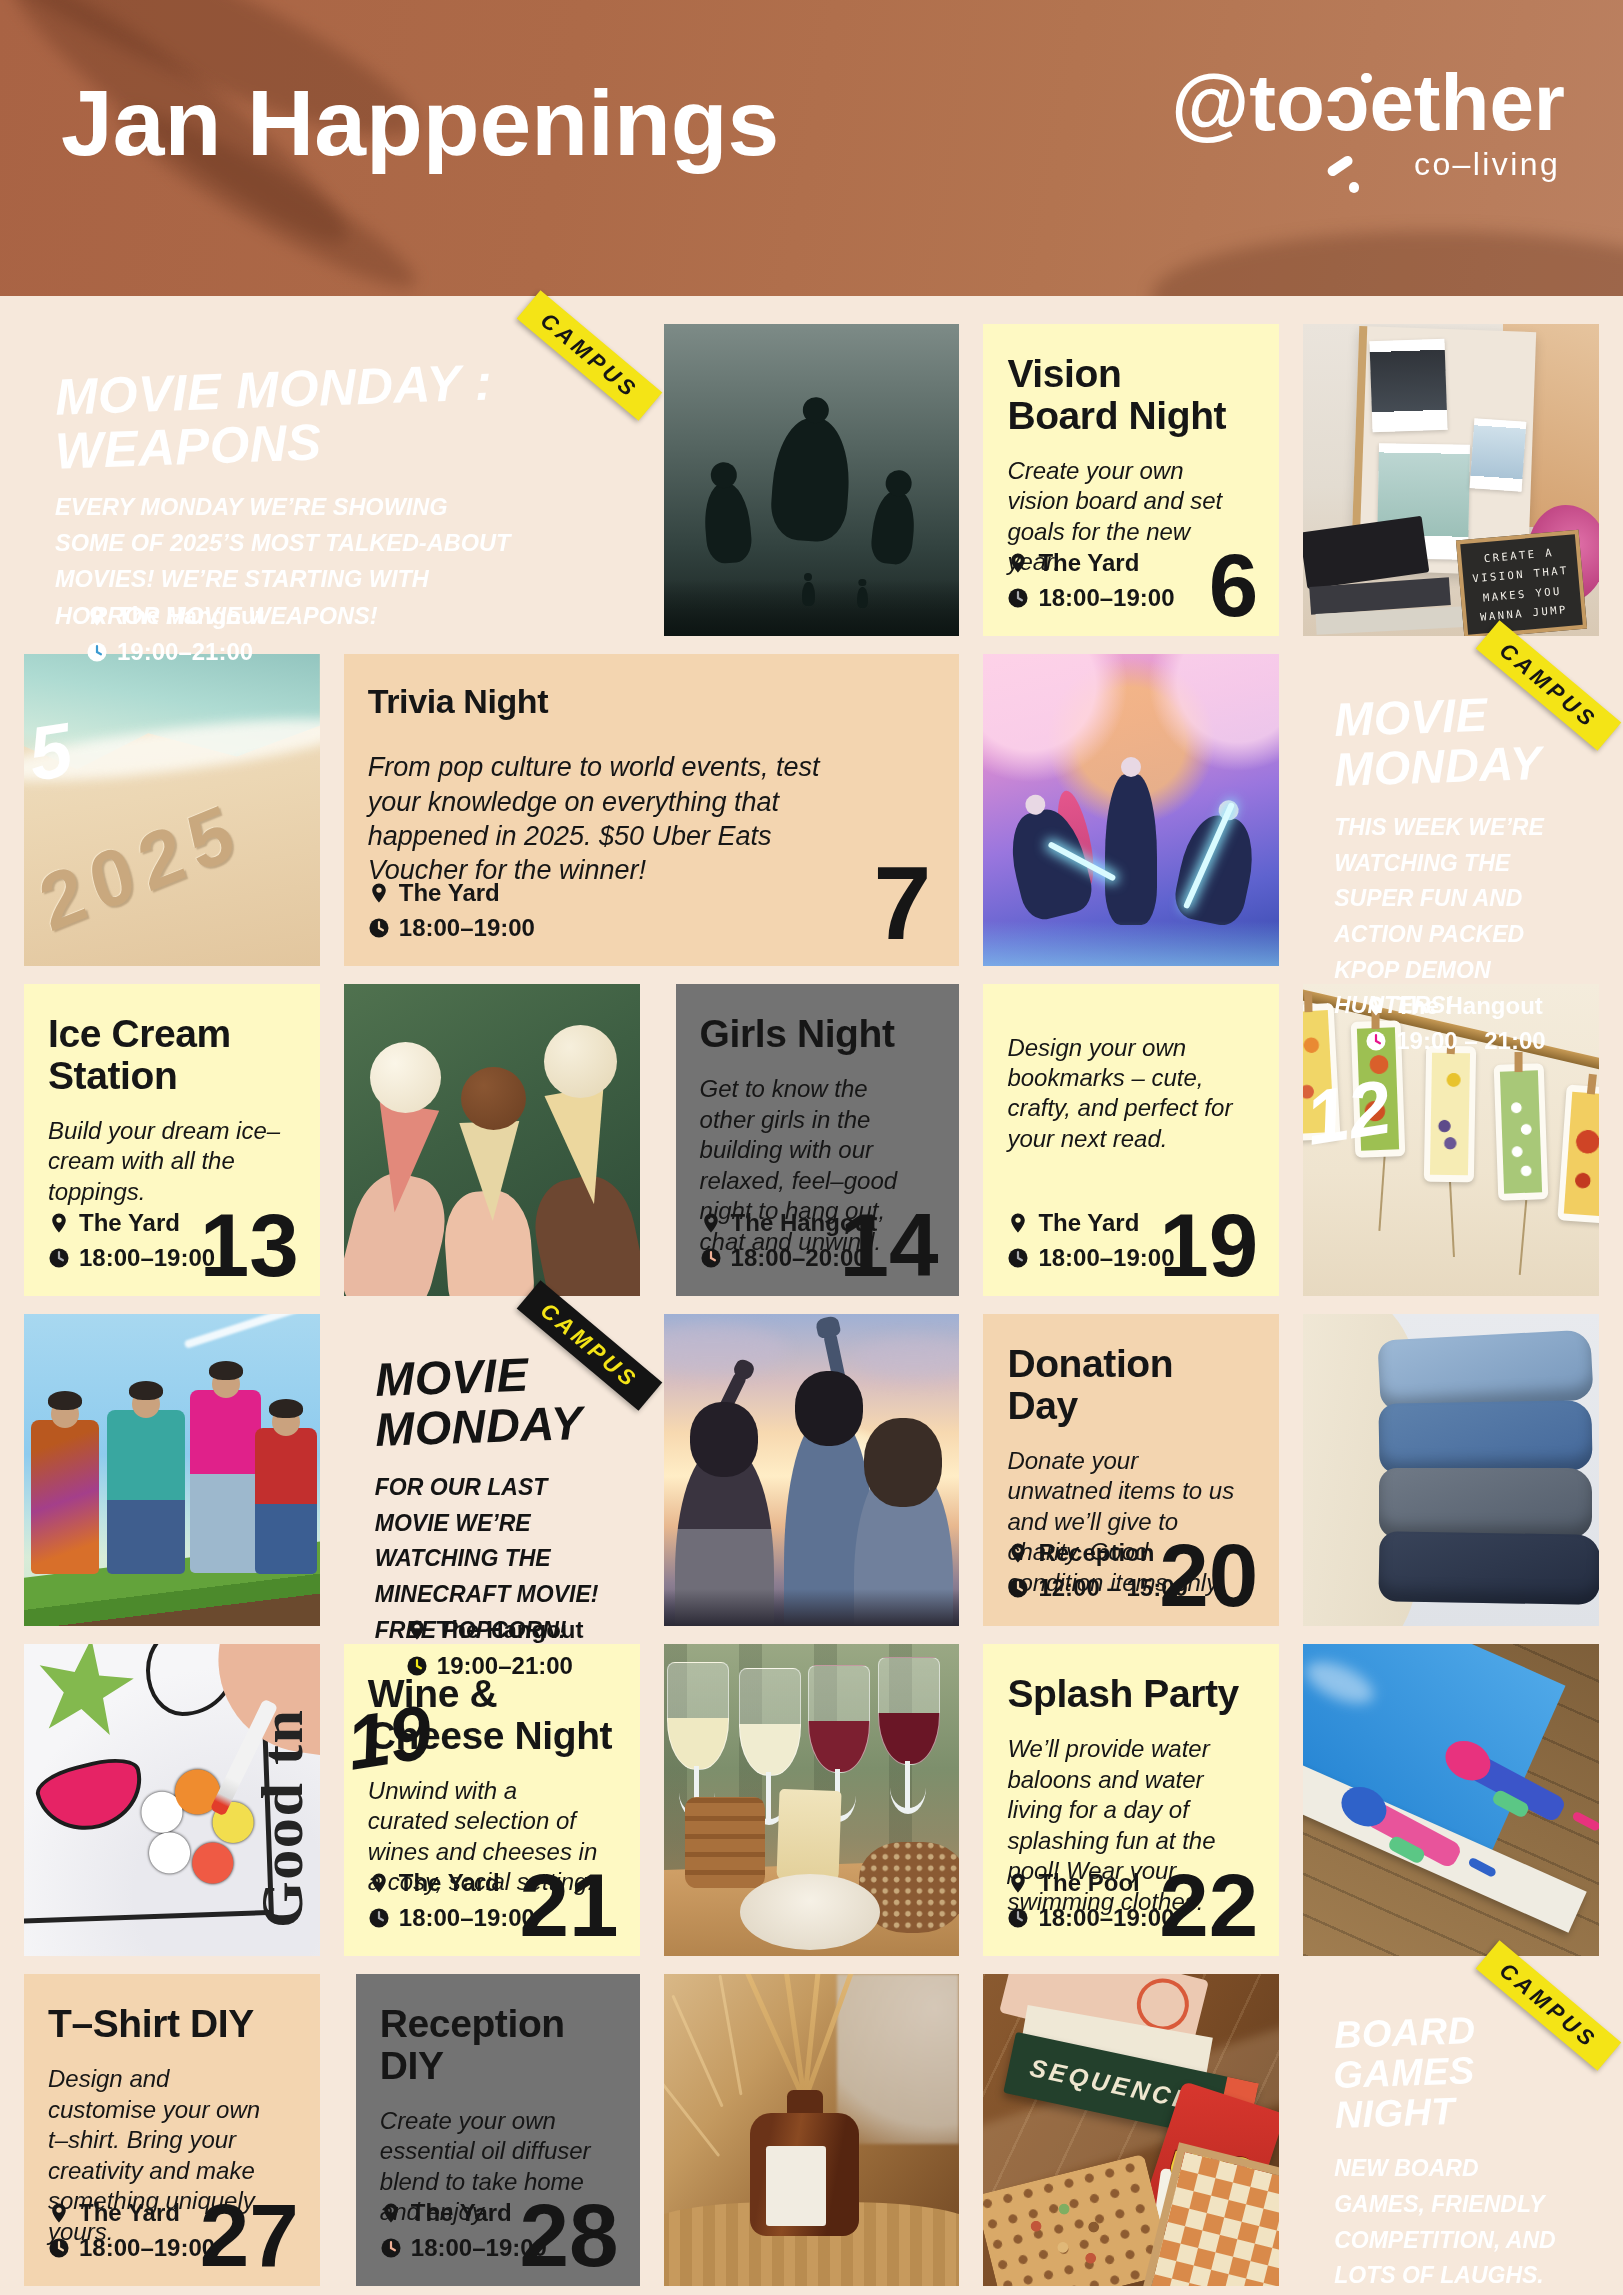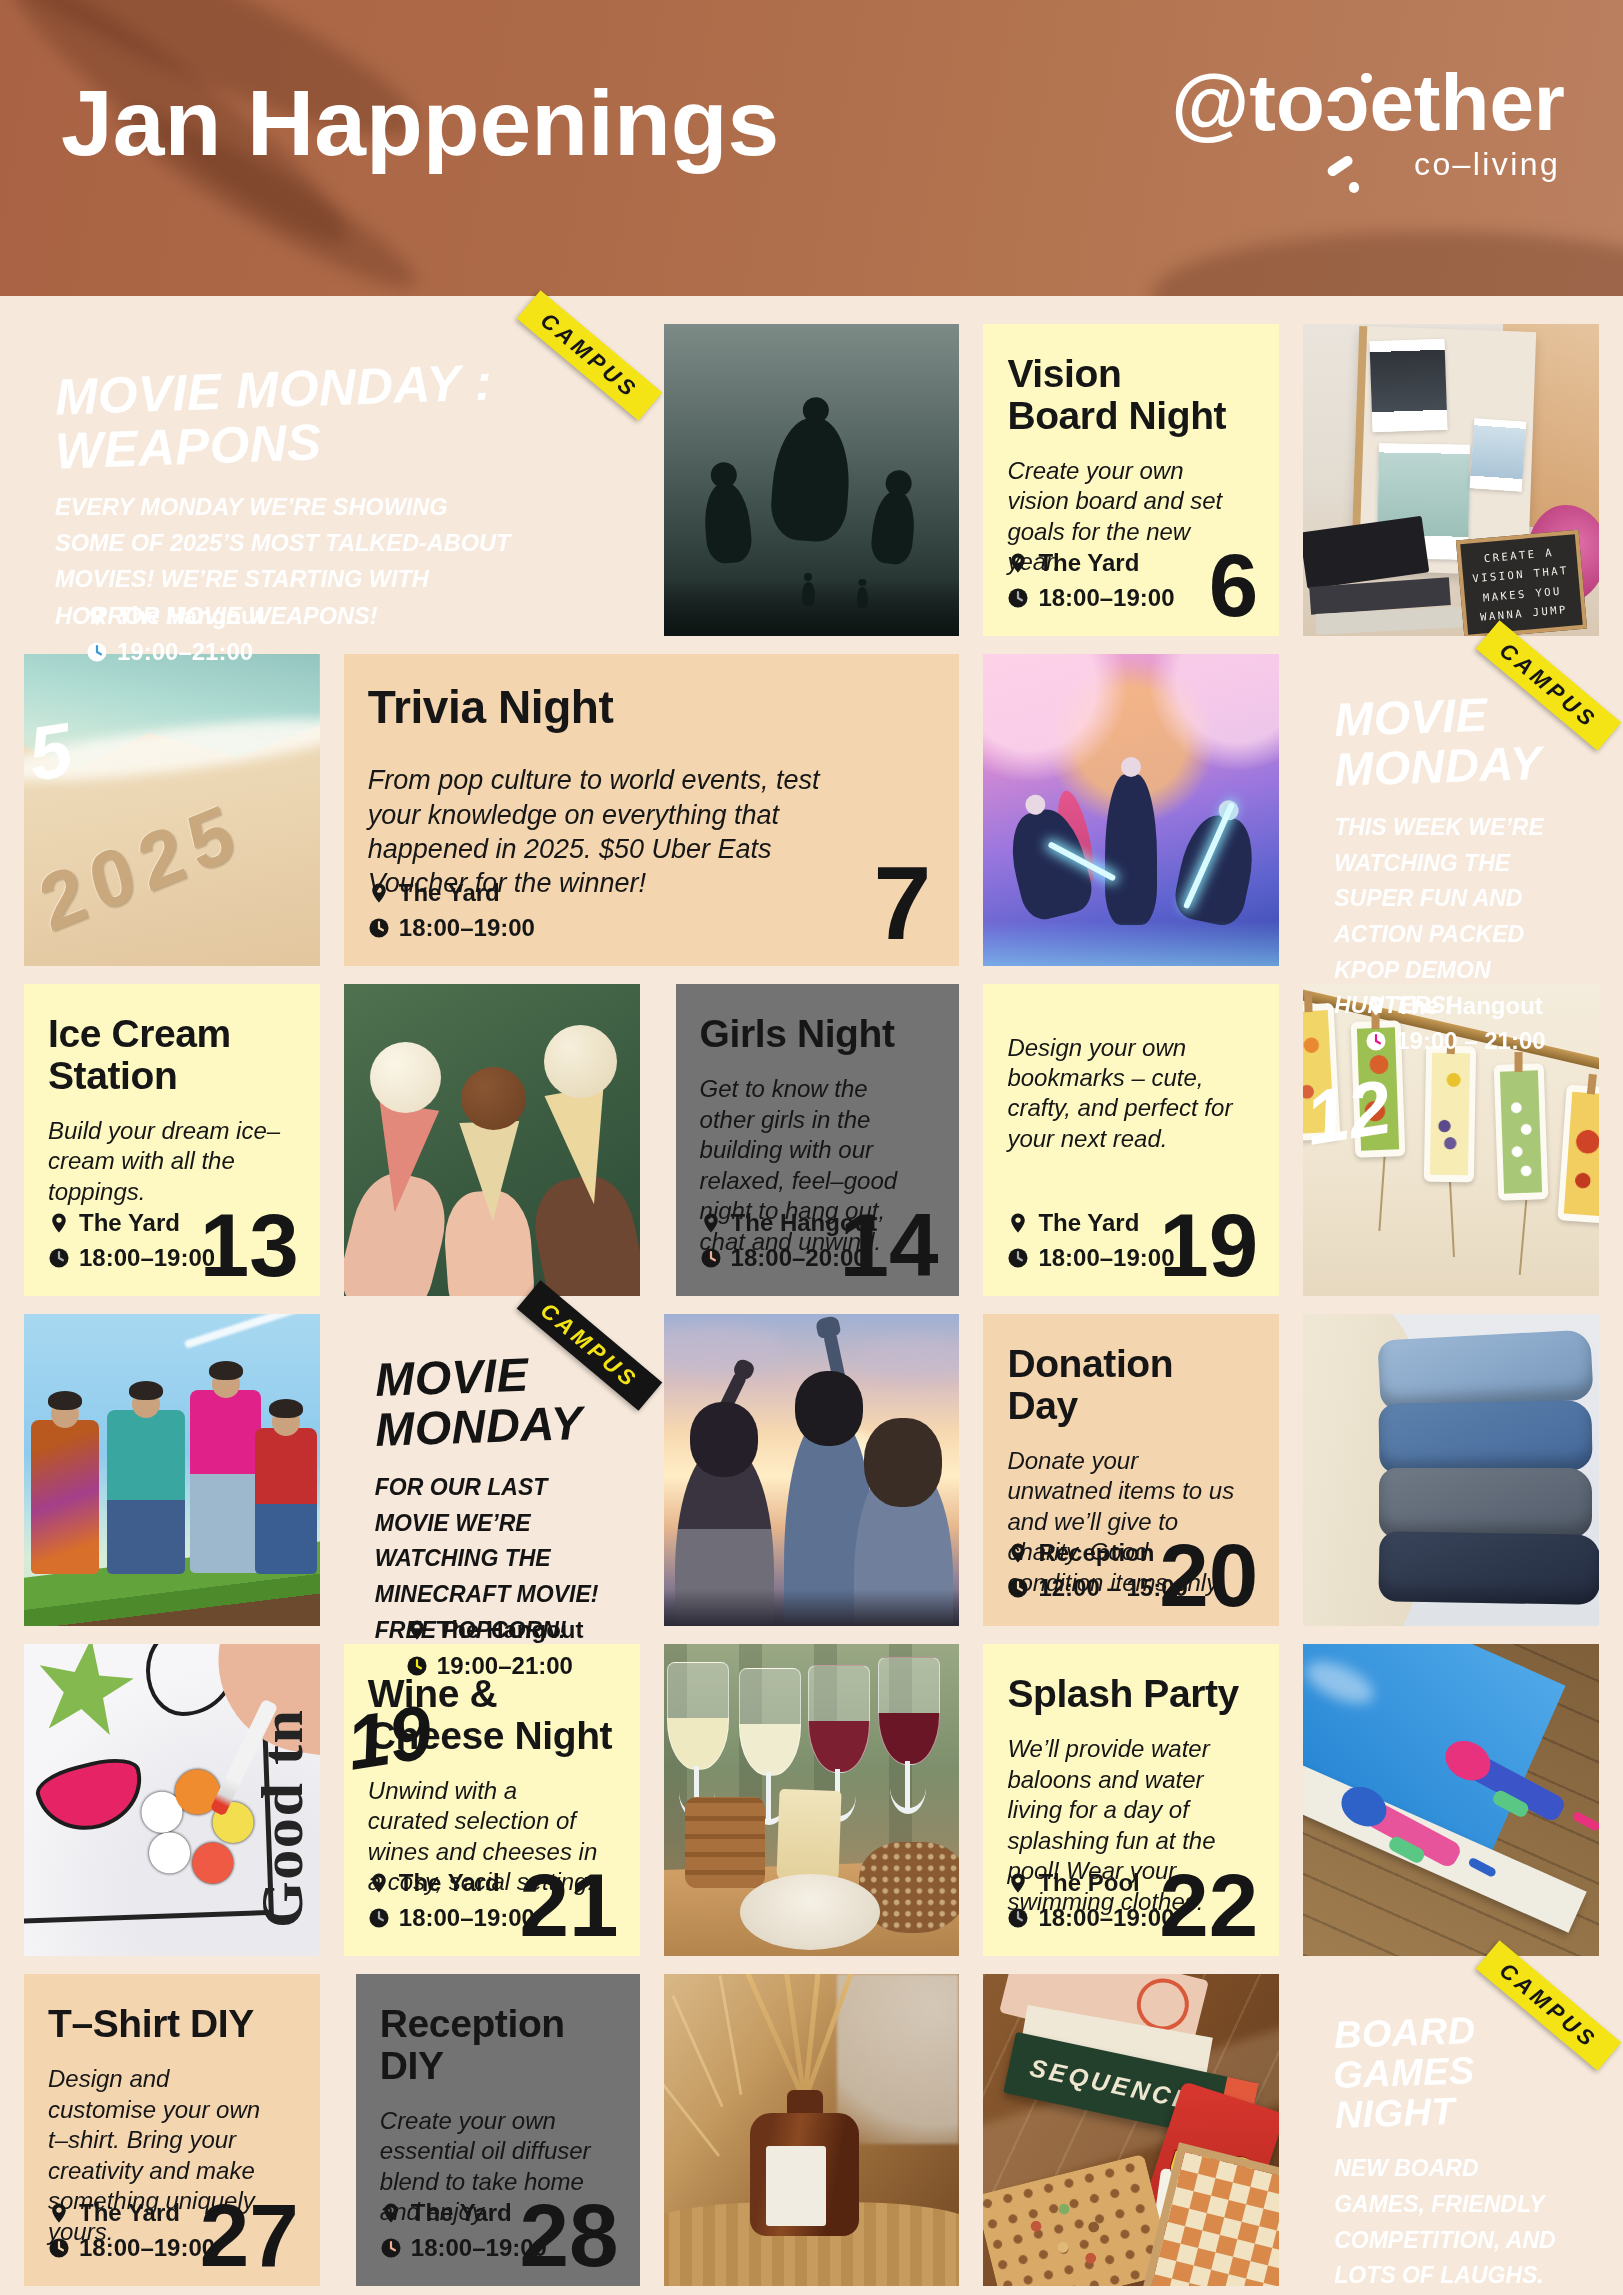--- a/index.html
+++ b/index.html
@@ -35,21 +35,21 @@
   .plain-salmon{background:#737373;margin-left:12px;--pc:#f0b096;}
   .ttl{margin:0;}
   .ttl span{display:block;font-size:39px;font-weight:700;line-height:1.07;letter-spacing:-0.4px;}
   .ttl span:empty{display:none;}
   .dsc{margin:19.5px 0 0;font-style:italic;font-size:24px;line-height:1.27;font-weight:400;max-width:95%;}
   .ftr{position:absolute;left:24px;bottom:24px;display:flex;flex-direction:column;gap:7.3px;}
   .mrow{display:flex;align-items:center;gap:9px;font-weight:700;font-size:24px;}
   .ic{width:22px;height:22px;flex:0 0 auto;}
   .clk .hands{stroke:var(--pc,#f3d5b0);stroke-width:2.4;fill:none;stroke-linecap:round;}
   .num{position:absolute;right:21px;bottom:6.5px;font-size:89px;font-weight:700;line-height:1;}
-  .span2.plain .ttl span{font-size:46px;}
+  .span2.plain .ttl span{font-size:34px;}
   .span2.plain .dsc{font-size:27px;margin-top:31px;max-width:84%;}
   .span2.plain .num{font-size:104px;bottom:11.4px;right:28px;}
 
   
   .brush{padding:37px 31px;color:#fff;}
   .brush-blue{--pc:#3b9ad1;}
   .brush-pink{--pc:#e7148d;}
   .brush-yellow{--pc:#f2e916;color:#141414;}
   .brush-black{--pc:#141414;}
   .paint{position:absolute;inset:9.7px 4.9px;background:var(--pc);border-radius:18px 8px 23px 9.7px/13px 19.5px 9.7px 23px;transform:rotate(-.6deg);}

